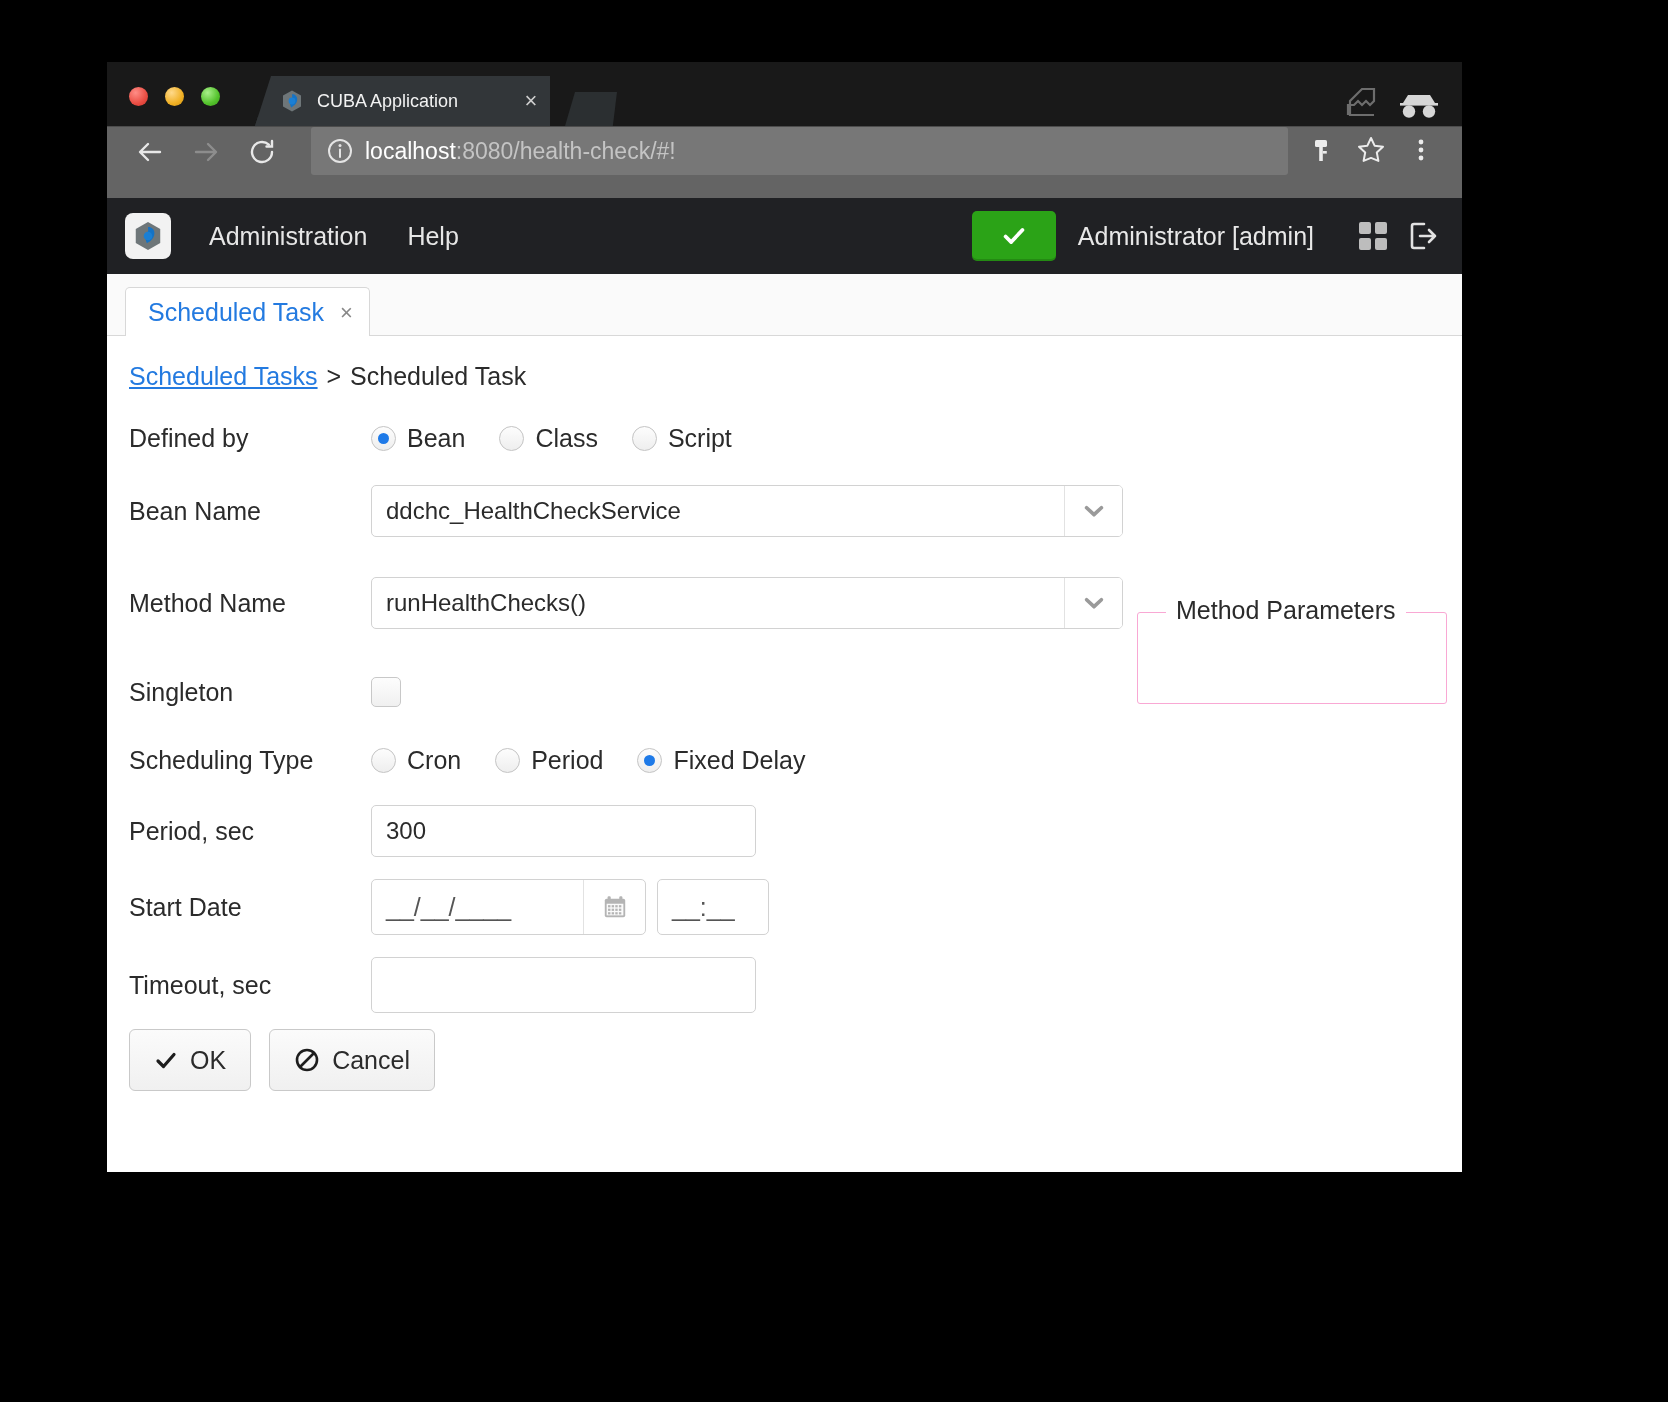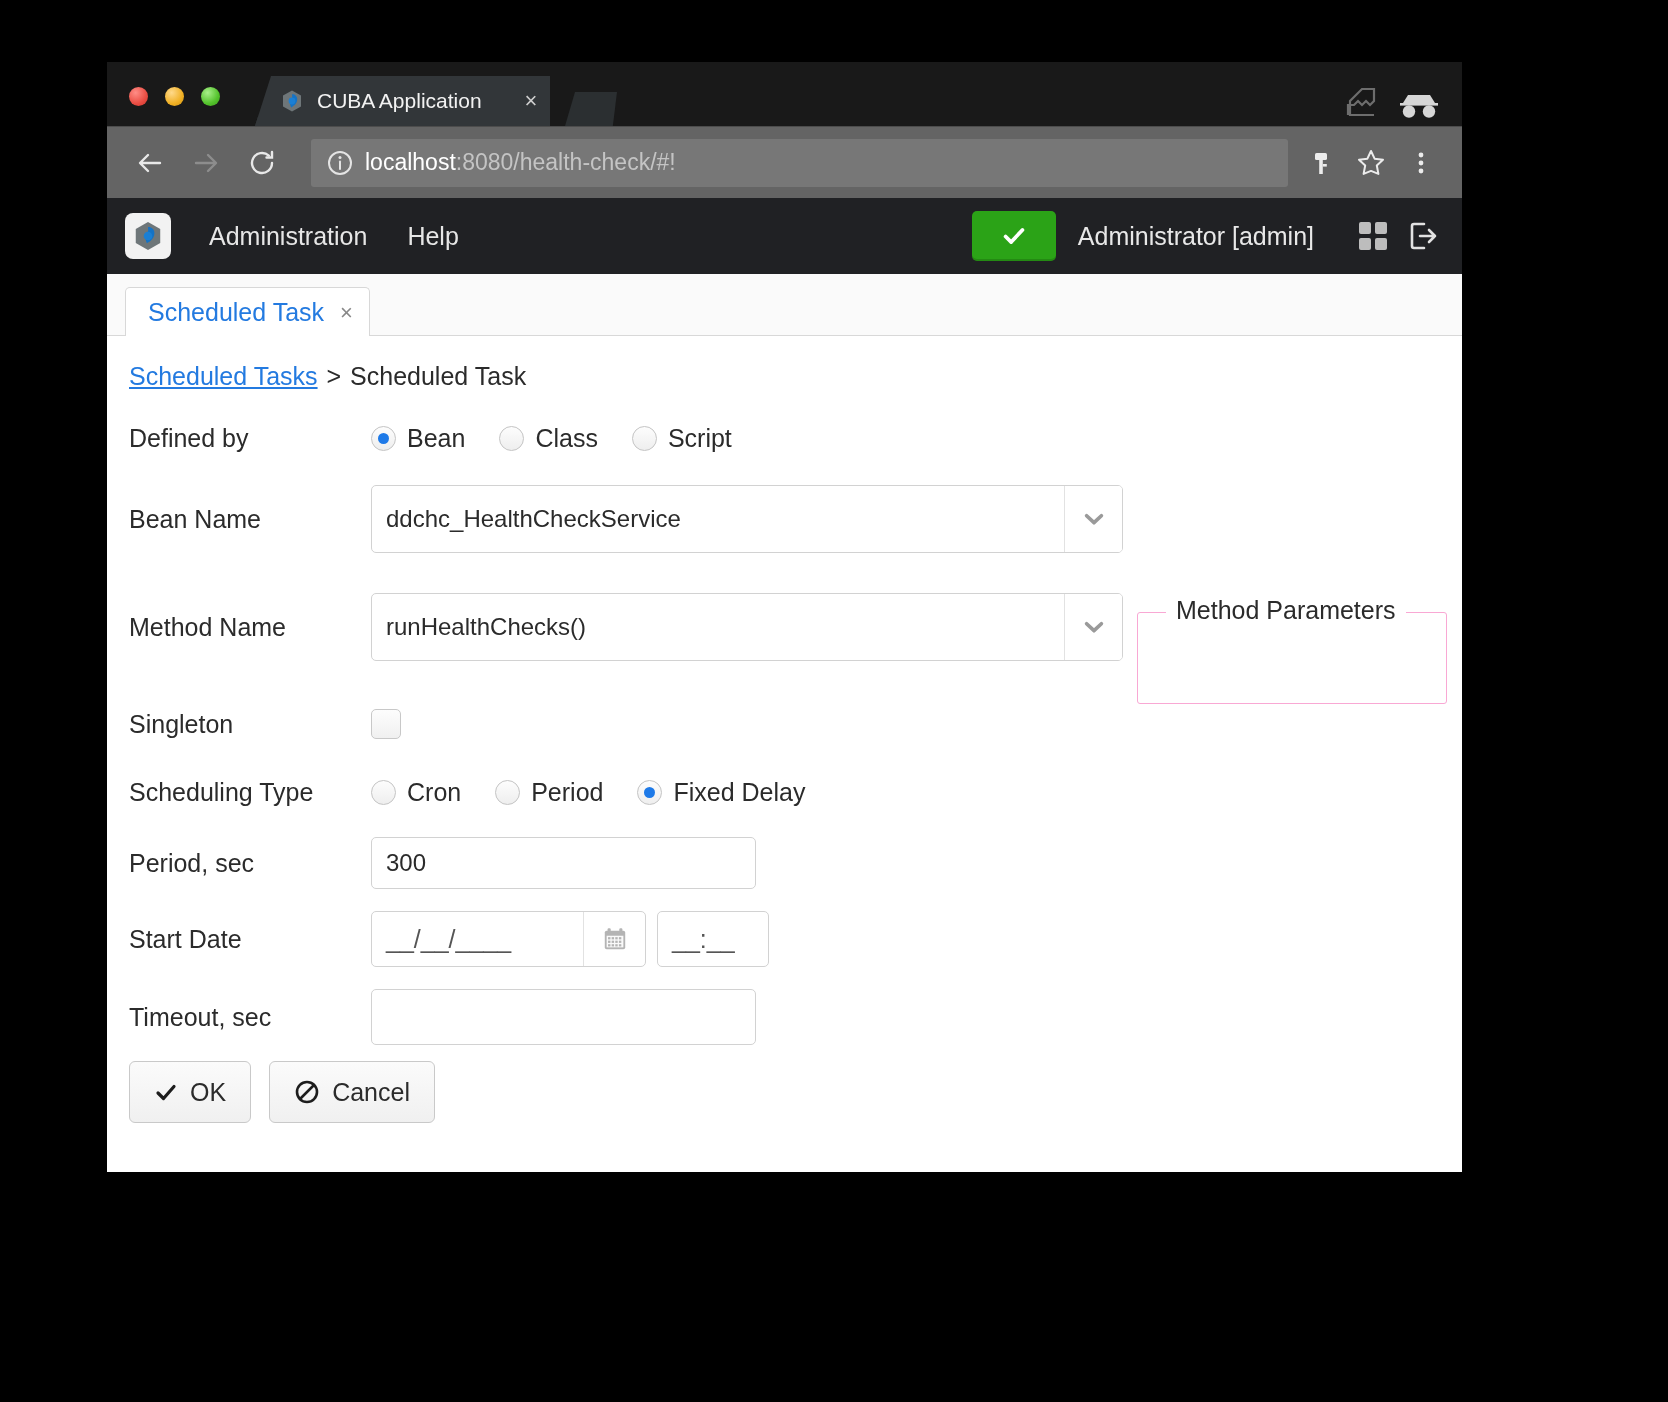--- a/index.html
+++ b/index.html
@@ -49,40 +49,40 @@
   }
   #browser-tab::before {
     content: ""; position: absolute; left: -17px; bottom: 0;
     width: 20px; height: 50px; background: #323639;
     clip-path: polygon(100% 0, 100% 100%, 0 100%);
   }
   #tab-favicon {
     width: 24px; height: 24px; flex: 0 0 24px; margin-right: 13px; position: relative;
   }
   #tab-title {
-    color: #f2f2f2; font-size: 21px; white-space: nowrap;
+    color: #f2f2f2; font-size: 18px; white-space: nowrap;
     flex: 1 1 auto; overflow: hidden;
   }
   #tab-close {
     color: #cfcfcf; font-size: 22px; width: 30px; text-align: center;
     margin-right: 4px; line-height: 1;
   }
   #new-tab-button {
     position: absolute; left: 458px; top: 30px;
     width: 52px; height: 34px; background: #2b2f31;
     clip-path: polygon(10px 0, 100% 0, 92% 100%, 0 100%);
   }
   #window-restore-icon { position: absolute; right: 85px; top: 24px; width: 32px; height: 32px; }
   #incognito-icon { position: absolute; right: 20px; top: 22px; width: 46px; height: 36px; }
 
   
   #browser-toolbar {
     height: 72px; flex: 0 0 72px;
     background: #646464;
-    display: flex; align-items: center;
+    display: flex; align-items: flex-start;
     padding: 0 18px;
     border-top: 1px solid #4c4c4c;
   }
   .nav-btn {
     width: 50px; height: 50px; flex: 0 0 50px;
     display: flex; align-items: center; justify-content: center;
     margin-right: 6px;
   }
   #omnibox {
     flex: 1 1 auto; height: 48px;
@@ -187,21 +187,21 @@
   
   .text-input {
     height: 52px;
     border: 1px solid #d2d2d2; border-radius: 5px;
     background: #fff;
     display: flex; align-items: center;
     padding: 0 14px;
     font-size: 24px; color: #2b2b2b;
   }
   .combo {
-    width: 752px; height: 68px;
+    width: 752px; height: 52px;
     border: 1px solid #d2d2d2; border-radius: 5px;
     background: #fff;
     display: flex; align-items: stretch;
     overflow: hidden;
   }
   .combo-value {
     flex: 1 1 auto; display: flex; align-items: center;
     padding: 0 14px; font-size: 24px; color: #2b2b2b;
     white-space: nowrap; overflow: hidden;
   }

